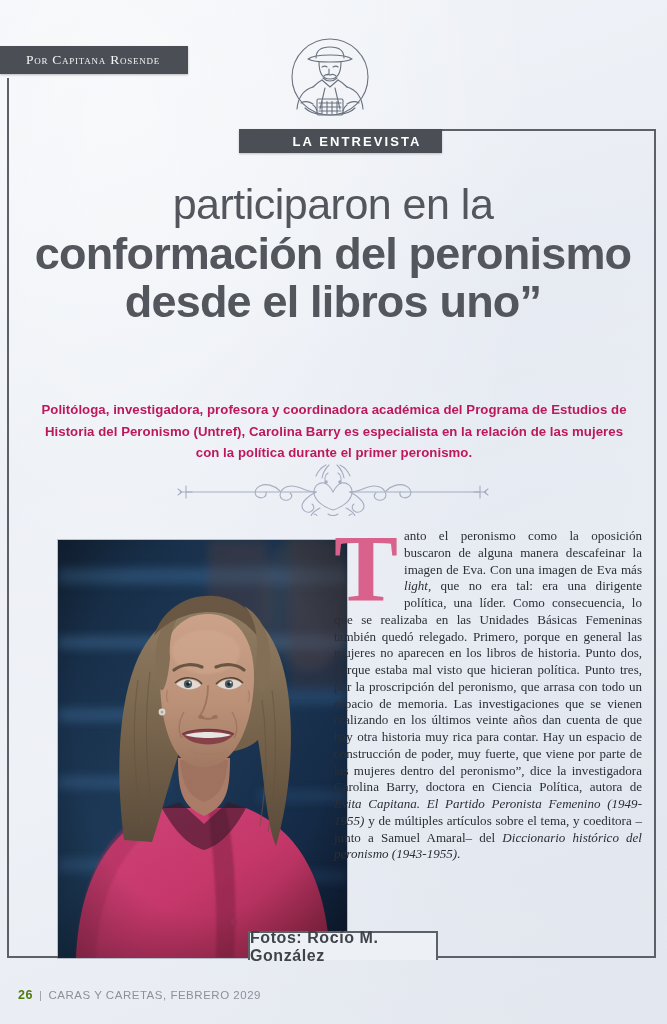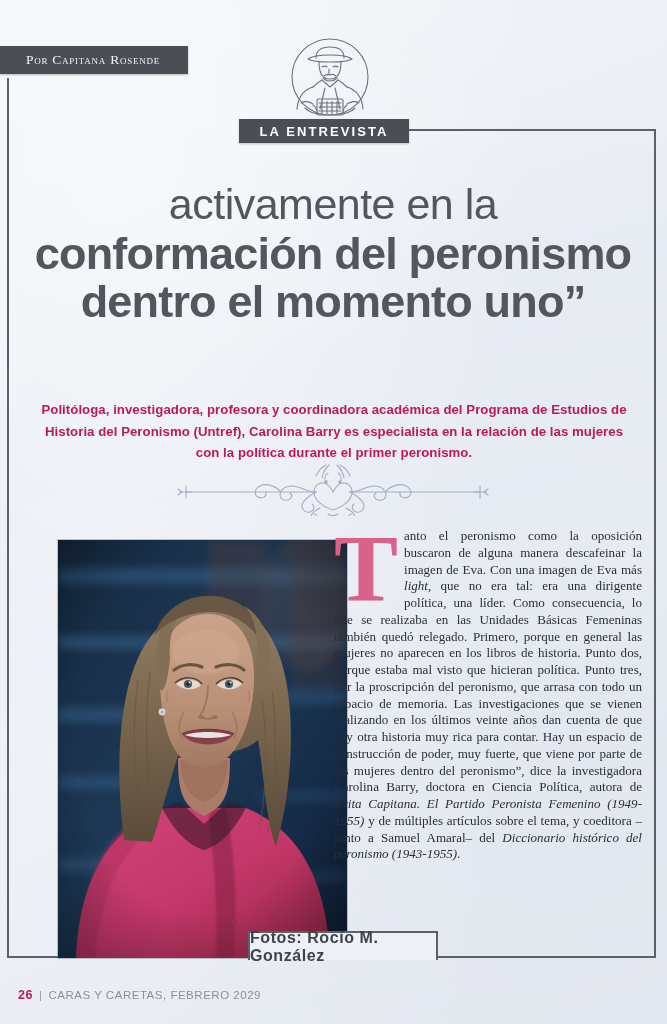--- a/index.html
+++ b/index.html
@@ -60,23 +60,24 @@
   }
 
   
   .mast-illo{
     position:absolute;left:275px;top:33px;width:110px;height:92px;
   }
   .mast-illo svg{display:block;width:100%;height:100%;}
 
   
   .section-tag{
-    position:absolute;left:239px;top:119px;width:170px;height:24px;
+    position:absolute;left:239px;top:129px;width:170px;height:24px;
     background:#4b4f55;display:flex;align-items:center;justify-content:center;
     box-shadow:0 1px 2px rgba(0,0,0,.22);
+    padding-left:33px;
   }
   .section-tag span{
     color:#fff;font-family:"Liberation Sans",sans-serif;
     font-size:13px;font-weight:700;letter-spacing:.16em;
   }
 
   
   .headline{
     position:absolute;left:24px;top:160px;width:618px;
     text-align:center;color:#53575d;
@@ -156,21 +157,21 @@
   
   .footer{
     position:absolute;left:18px;top:988px;
     font-family:"Liberation Sans",sans-serif;
     color:#8b9099;
     font-size:11.5px;
     letter-spacing:.045em;
     display:flex;align-items:baseline;gap:6px;
     white-space:nowrap;
   }
-  .footer .pg{font-weight:700;color:#be185d;font-size:12.5px;}
+  .footer .pg{font-weight:700;color:#4d7c0f;font-size:12.5px;}
   .footer .sep{color:#9aa0a9;}
 </style>
 </head>
 <body>
 
 <div class="page"></div>
 
 <div class="byline-bar">
   <span class="byline-text">Por Capitana Rosende</span>
 </div>
@@ -211,23 +212,23 @@
       <path d="M38 72c2 1 3 3 4 6M72 72c-2 1-3 3-4 6"></path>
     </g>
   </svg>
 </div>
 
 <div class="section-tag">
   <span>LA ENTREVISTA</span>
 </div>
 
 <h1 class="headline">
-  <span class="hl-line hl-light hl-2">activamente en la</span>
+  <span class="hl-line hl-light hl-2">participaron en la</span>
   <span class="hl-line hl-bold hl-3">conformación del peronismo</span>
-  <span class="hl-line hl-bold hl-4">dentro el momento uno”</span>
+  <span class="hl-line hl-bold hl-4">desde el libros uno”</span>
 </h1>
 
 <p class="standfirst">Politóloga, investigadora, profesora y coordinadora académica del Programa de Estudios de Historia del Peronismo (Untref), Carolina Barry es especialista en la relación de las mujeres con la política durante el primer peronismo.</p>
 
 <div class="ornament">
   <svg viewBox="0 0 330 58" xmlns="http://www.w3.org/2000/svg">
     <g fill="none" stroke="#7b86a0" stroke-width="1.1" stroke-linecap="round">
 
       <path d="M18 34h130M182 34h130"></path>
 

